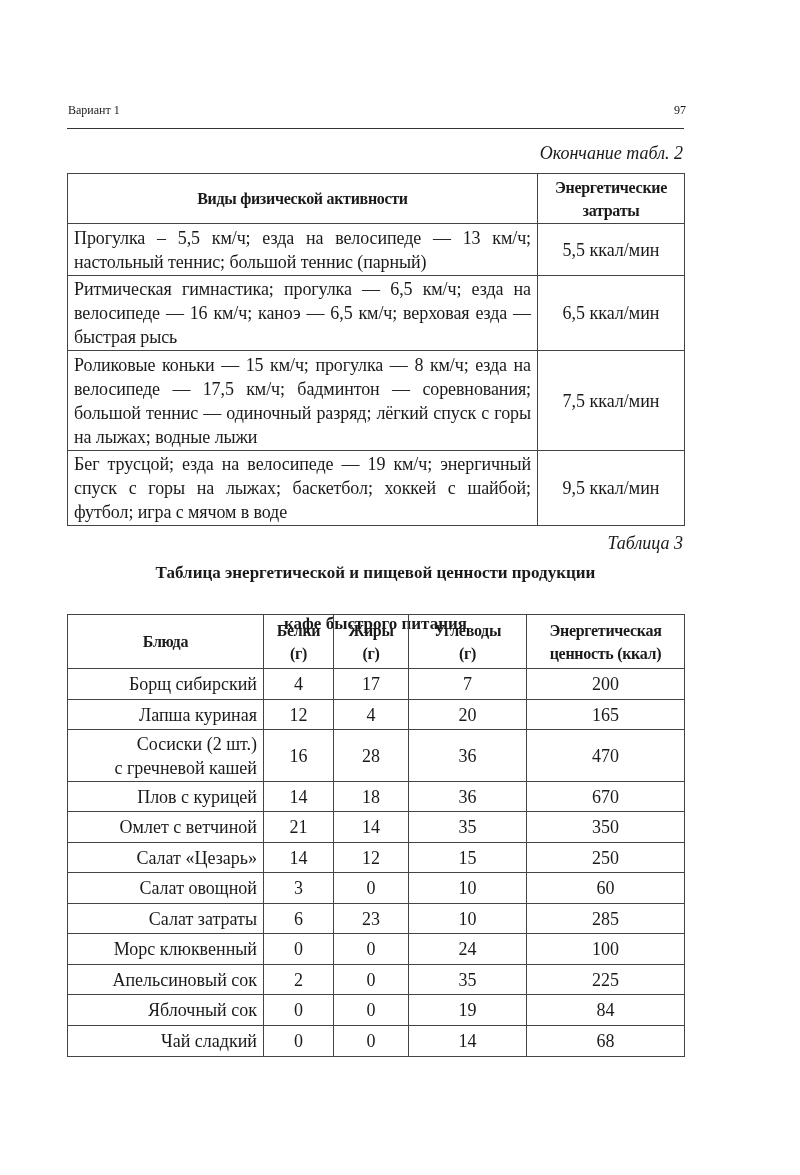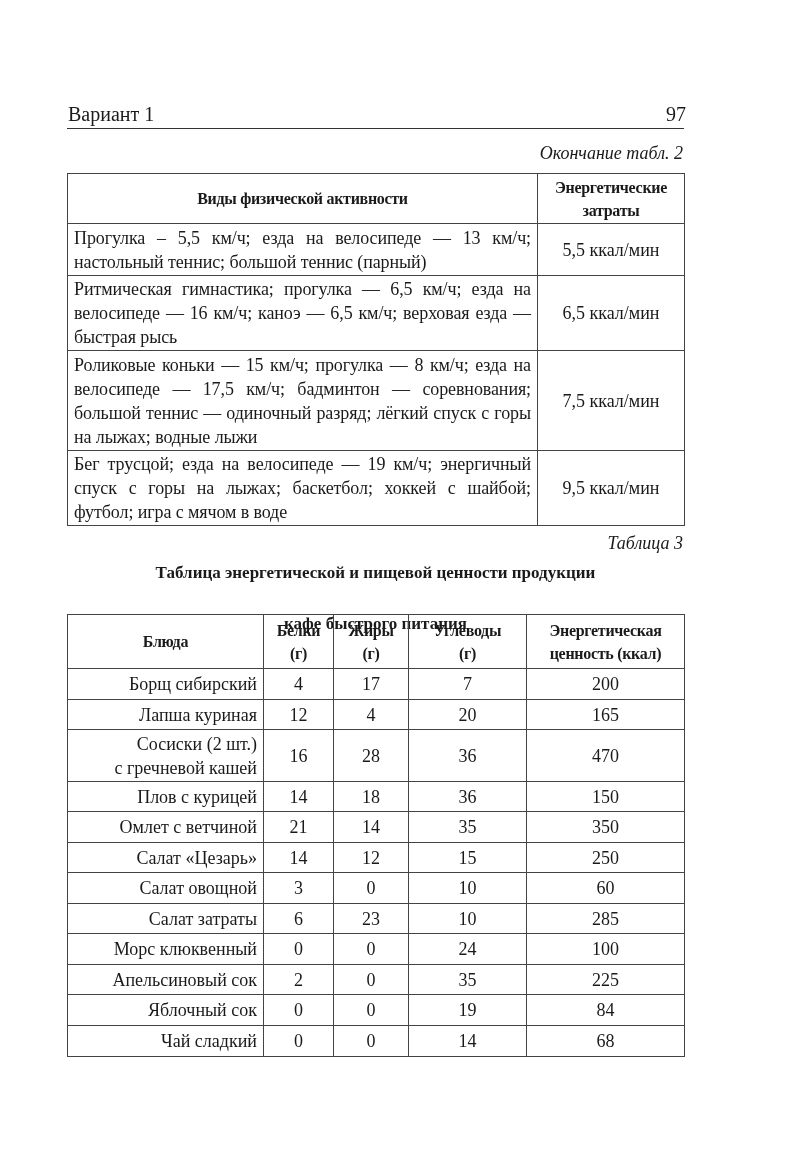--- a/index.html
+++ b/index.html
@@ -1,19 +1,19 @@
 <!DOCTYPE html>
 <html><head>
 <meta charset="utf-8">
 <style>
   html, body { margin: 0; padding: 0; background: #ffffff; }
   body { width: 800px; height: 1175px; position: relative; overflow: hidden;
          font-family: "Liberation Serif", serif; color: #1a1a1a; }
   .abs { position: absolute; }
-  .running-head { font-size: 20px; top: 103px; }
+  .running-head { font-size: 12px; top: 103px; }
   .rule { left: 67px; width: 617px; top: 128px; height: 0; border-top: 1.5px solid #333; }
   .italic-cap { font-style: italic; font-size: 18px; right: 117px; }
   table { border-collapse: collapse; position: absolute; left: 67px; width: 617px; table-layout: fixed; }
   td, th { border: 1.3px solid #444; font-size: 18px; line-height: 24px; padding: 0 6px; vertical-align: middle; }
   th { font-weight: bold; font-size: 16px; line-height: 23px; letter-spacing: -0.3px; font-stretch: condensed; }
   .t2 td.desc { text-align: justify; padding: 1px 6px 1px 6px; letter-spacing: -0.1px; }
   .t2 td.energy { text-align: center; }
   .t3 td { text-align: center; padding: 0 6px; }
   .t3 td.dish { text-align: right; }
   .title3 { left: 67px; width: 617px; text-align: center; font-weight: bold; font-size: 17px; line-height: 23px; }
@@ -97,21 +97,21 @@
         <td>16</td>
         <td>28</td>
         <td>36</td>
         <td>470</td>
       </tr>
       <tr style="height: 30px;">
         <td class="dish"><span>Плов с курицей</span></td>
         <td>14</td>
         <td>18</td>
         <td>36</td>
-        <td>150</td>
+        <td>670</td>
       </tr>
       <tr style="height: 31px;">
         <td class="dish"><span>Омлет с ветчиной</span></td>
         <td>21</td>
         <td>14</td>
         <td>35</td>
         <td>350</td>
       </tr>
       <tr style="height: 30px;">
         <td class="dish"><span>Салат «Цезарь»</span></td>

